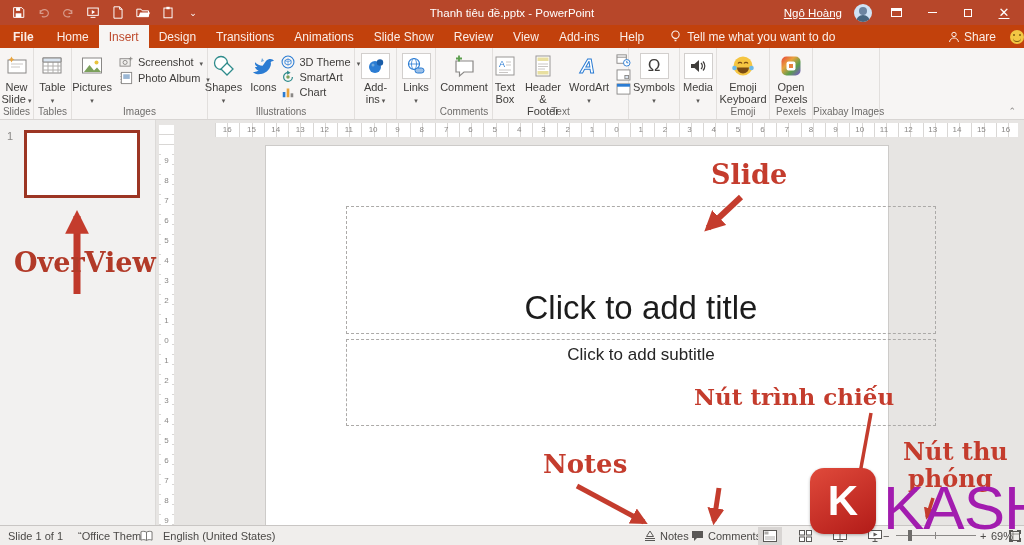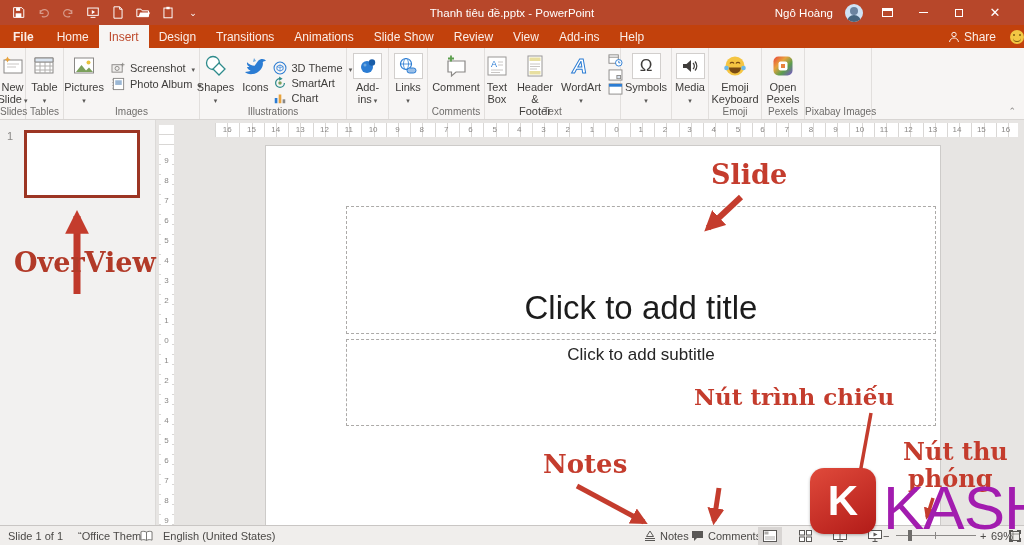--- a/index.html
+++ b/index.html
@@ -8,21 +8,21 @@
     position:relative; width:1024px; height:545px; overflow:hidden;
     font-family:"Liberation Sans", sans-serif; background:#E7E5E3;
     -webkit-font-smoothing:antialiased;
   }
   
   .titlebar { position:absolute; left:0; top:0; right:0; height:25px; background:#B7472A; color:#fff; display:flex; align-items:center; }
   .qat { display:flex; align-items:center; gap:9px; padding-left:10px; }
   .qat .qbtn { display:flex; align-items:center; justify-content:center; width:16px; height:16px; }
   .qat .dim { opacity:.45; }
   .tb-title { position:absolute; left:0; right:0; text-align:center; font-size:11.5px; color:#fff; pointer-events:none; }
-  .tb-right { position:absolute; right:0; top:0; height:25px; display:flex; align-items:center; gap:12px; padding-right:17px; }
+  .tb-right { position:absolute; right:0; top:0; height:25px; display:flex; align-items:center; gap:12px; padding-right:8px;text-decoration:underline; }
   .tb-user { font-size:11.5px; }
   .avatar { width:18px; height:18px; border-radius:50%; background:#cfe3f5; overflow:hidden; position:relative; }
   .avatar::before { content:""; position:absolute; left:5px; top:3px; width:8px; height:8px; border-radius:50%; background:#6b84a0; }
   .avatar::after { content:""; position:absolute; left:2px; top:11px; width:14px; height:9px; border-radius:7px 7px 0 0; background:#46657f; }
   .winbtn { display:flex; align-items:center; justify-content:center; width:24px; height:25px; color:#fff; font-size:13px; }
   .min-glyph { display:block; width:9px; height:1px; background:#fff; }
   .restore-glyph { display:block; width:8px; height:8px; border:1px solid #fff; }
   .ribdisp-glyph { display:block; width:11px; height:9px; border:1px solid #fff; border-top-width:3px; }
   
   .tabbar { position:absolute; left:0; top:25px; right:0; height:23px; background:#c2410c; display:flex; align-items:stretch; font-size:12px; color:#FBEDE7; }
@@ -38,37 +38,37 @@
   
   .ribbon { position:absolute; left:0; top:48px; right:0; height:72px; background:#F7F5F4; border-bottom:1px solid #D8D5D3; display:flex; }
   .rgroup { position:relative; border-right:1px solid #E2DFDD; height:100%; padding-top:3px; }
   .rbody { display:flex; justify-content:center; align-items:flex-start; height:54px; }
   .glabel { position:absolute; left:0; right:0; bottom:2px; text-align:center; font-size:10px; color:#6e6c6a; white-space:nowrap; }
   .bigbtn { display:flex; flex-direction:column; align-items:center; padding:2px 3px; font-size:11px; color:#3f3d3b; text-align:center; line-height:12px; }
   .bigbtn .bicon { height:26px; display:flex; align-items:center; justify-content:center; margin-bottom:2px; }
   .iconbox { width:29px; height:26px; background:#fff; border:1px solid #D2CFCD; display:flex; align-items:center; justify-content:center; }
   .caret::after { content:"▾"; font-size:7px; color:#5a5856; margin-left:2px; }
   .caret-line::after { content:"▾"; font-size:7px; color:#5a5856; }
-  .smallcol { display:flex; flex-direction:column; justify-content:flex-start; gap:3px; padding-top:4px;margin-top:6px; }
+  .smallcol { display:flex; flex-direction:column; justify-content:flex-start; gap:3px; padding-top:4px; }
   .smallbtn { display:flex; align-items:center; gap:4px; font-size:11px; color:#3f3d3b; white-space:nowrap; }
   .minicol { display:flex; flex-direction:column; gap:2px; padding-top:2px; margin-left:2px; }
   .collapse-chevron { position:absolute; right:8px; bottom:3px; font-size:9px; color:#8a8886; }
   
   .content { position:absolute; left:0; top:120px; right:0; bottom:20px; background:#E7E5E3; }
   .leftpanel { position:absolute; left:0; top:0; width:156px; bottom:0; background:#F2F1F0; border-right:1px solid #DCDAD8; }
   .thumb-num { position:absolute; left:7px; top:10px; font-size:11px; color:#8a8886; }
   .thumb { position:absolute; left:24px; top:10px; width:116px; height:68px; background:#fff; border:3px solid #9C3523; }
   .vruler { position:absolute; left:159px; top:5px; width:15px; bottom:0; background:#fff;
     display:flex; flex-direction:column; align-items:center; padding-top:26px;
     background-image:repeating-linear-gradient(0deg, #d9d7d5 0 1px, transparent 1px 10px); }
   .vruler span { height:20px; font-size:8px; color:#8a8886; line-height:20px; background:#fff; width:11px; text-align:center; }
   .hruler { position:absolute; left:215px; top:3px; width:803px; height:14px; background:#fff; display:flex;
     background-image:repeating-linear-gradient(90deg, #d9d7d5 0 1px, transparent 1px 12.2px); }
   .hruler span { flex:1; font-size:8px; color:#8a8886; line-height:14px; text-align:center; }
-  .canvas { position:absolute; left:265px; top:25px; width:676px; bottom:0; background:#fff; border:1px solid #CDCBC9; border-bottom:none; }
+  .canvas { position:absolute; left:265px; top:25px; width:624px; bottom:0; background:#fff; border:1px solid #CDCBC9; border-bottom:none; }
   .ph { position:absolute; border:1px dashed #ACAAA8; }
   .ph-title { left:80px; top:60px; width:590px; height:128px; display:flex; align-items:flex-end; justify-content:center; padding-bottom:6px; }
   .ph-title .ph-text { font-size:33px; color:#1c1c1c; }
   .ph-sub { left:80px; top:193px; width:590px; height:87px; display:flex; align-items:flex-start; justify-content:center; padding-top:5px; }
   .ph-sub .ph-text { font-size:17px; color:#262626; }
   
   .statusbar { position:absolute; left:0; bottom:0; right:0; height:20px; background:#F0EEEC; border-top:1px solid #C9C6C4; font-size:11px; color:#4b4947; }
   .sb-item { position:absolute; top:0; height:19px; display:flex; align-items:center; gap:4px; white-space:nowrap; }
   .viewbtn { position:absolute; top:1px; width:24px; height:18px; display:flex; align-items:center; justify-content:center; }
   .viewbtn.sel { background:#D8D5D3; }
@@ -168,35 +168,42 @@
     <div class="tab">Home</div>
     <div class="tab active">Insert</div>
     <div class="tab">Design</div>
     <div class="tab">Transitions</div>
     <div class="tab">Animations</div>
     <div class="tab">Slide Show</div>
     <div class="tab">Review</div>
     <div class="tab">View</div>
     <div class="tab">Add-ins</div>
     <div class="tab">Help</div>
+    <div class="tellme">
+      <svg width="11" height="13" viewBox="0 0 12 14">
+          <circle cx="6" cy="5" r="4" fill="none" stroke="#FBEDE7" stroke-width="1.2"></circle>
+          <path d="M4.5 9.5h3M5 11.5h2" stroke="#FBEDE7" stroke-width="1.2"></path>
+        </svg>
+      <span>Tell me what you want to do</span>
+    </div>
     <div class="tab-right">
       <span class="share">
         <svg width="12" height="12" viewBox="0 0 12 12">
             <circle cx="6" cy="3.5" r="2.2" fill="none" stroke="#FBEDE7"></circle>
             <path d="M1.5 11c.5-3 2.5-4 4.5-4s4 1 4.5 4" fill="none" stroke="#FBEDE7"></path>
           </svg>
         <span>Share</span>
       </span>
       <span class="smiley"></span>
     </div>
   </div>
 
   <div class="ribbon">
 
-    <div class="rgroup" style="width:26px">
+    <div class="rgroup" style="width:34px">
       <div class="rbody">
         <div class="bigbtn">
           <span class="bicon">
             <svg width="24" height="24" viewBox="0 0 24 24">
                 <rect x="3" y="6" width="18" height="13" fill="#fff" stroke="#8a8886"></rect>
                 <path d="M6.5 2.5l1 2 2 1-2 1-1 2-1-2-2-1 2-1z" fill="#E8A33D"></path>
                 <path d="M6 10h12M6 13h9" stroke="#c9c6c4"></path>
               </svg>
           </span>
           <div>New</div>

